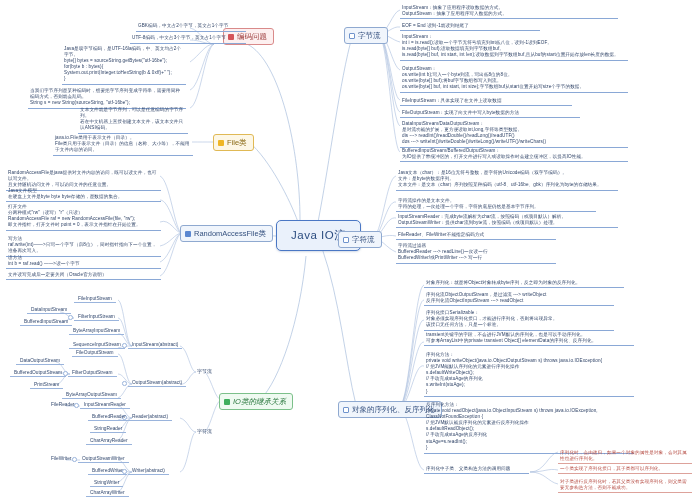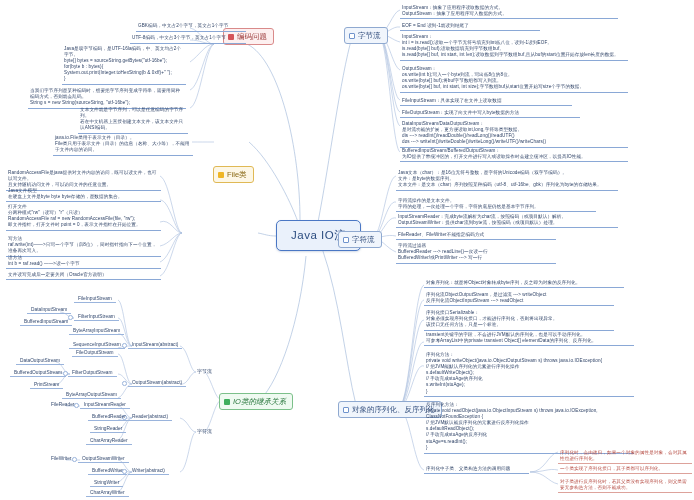--- a/index.html
+++ b/index.html
@@ -210,25 +210,29 @@
     </g>
   </svg>
 
   <div class="node root-node" style="left:276px; top:220px;">Java IO流</div>
 
   <div class="node branch red" style="left:211px; top:28px;margin-left:12px;">
     <span class="sq red"></span>
     <span>编码问题</span>
   </div>
 
-  <div class="node branch yellow" style="left:213px; top:134px;margin-top:32px;">
+  <div class="node branch yellow" style="left:213px; top:134px;">
     <span class="sq yellow"></span>
     <span>File类</span>
   </div>
 
+  <div class="node branch" style="left:180px; top:225px;">
+    <span class="sq"></span>
+    <span>RandomAccessFile类</span>
+  </div>
 
   <div class="node branch" style="left:344px; top:27px;">
     <span class="sq hollow"></span>
     <span>字节流</span>
   </div>
 
   <div class="node branch" style="left:338px; top:231px;">
     <span class="sq hollow"></span>
     <span>字符流</span>
   </div>

